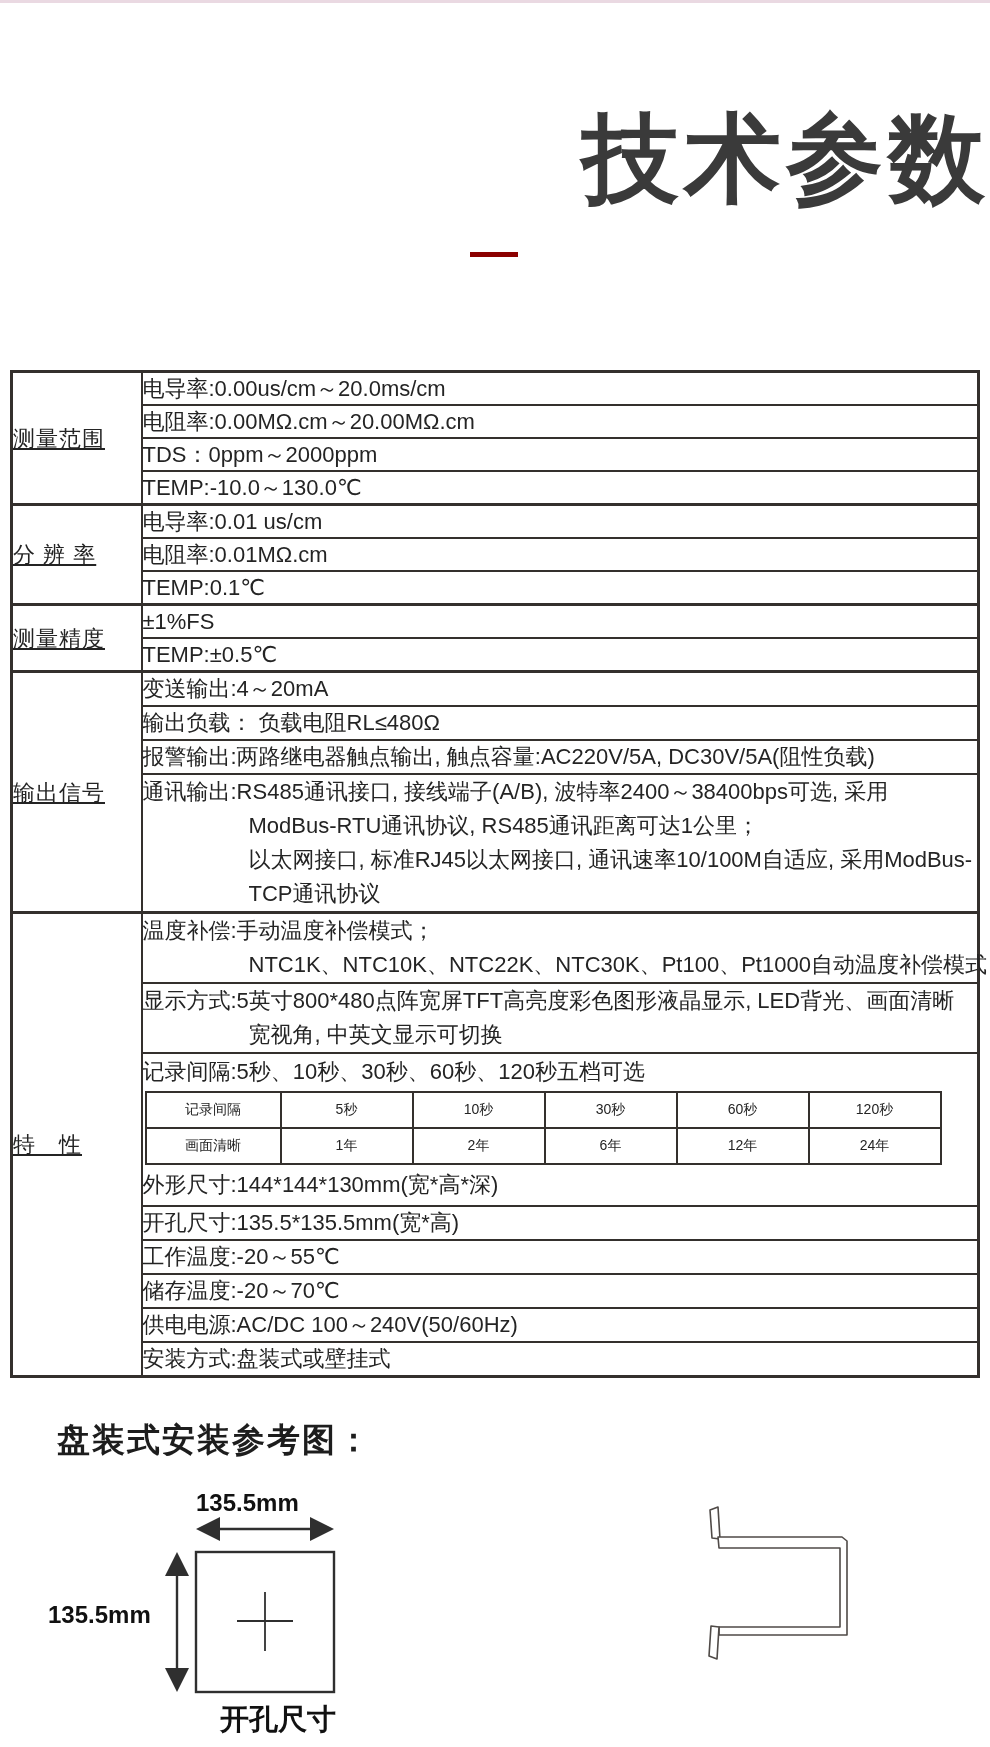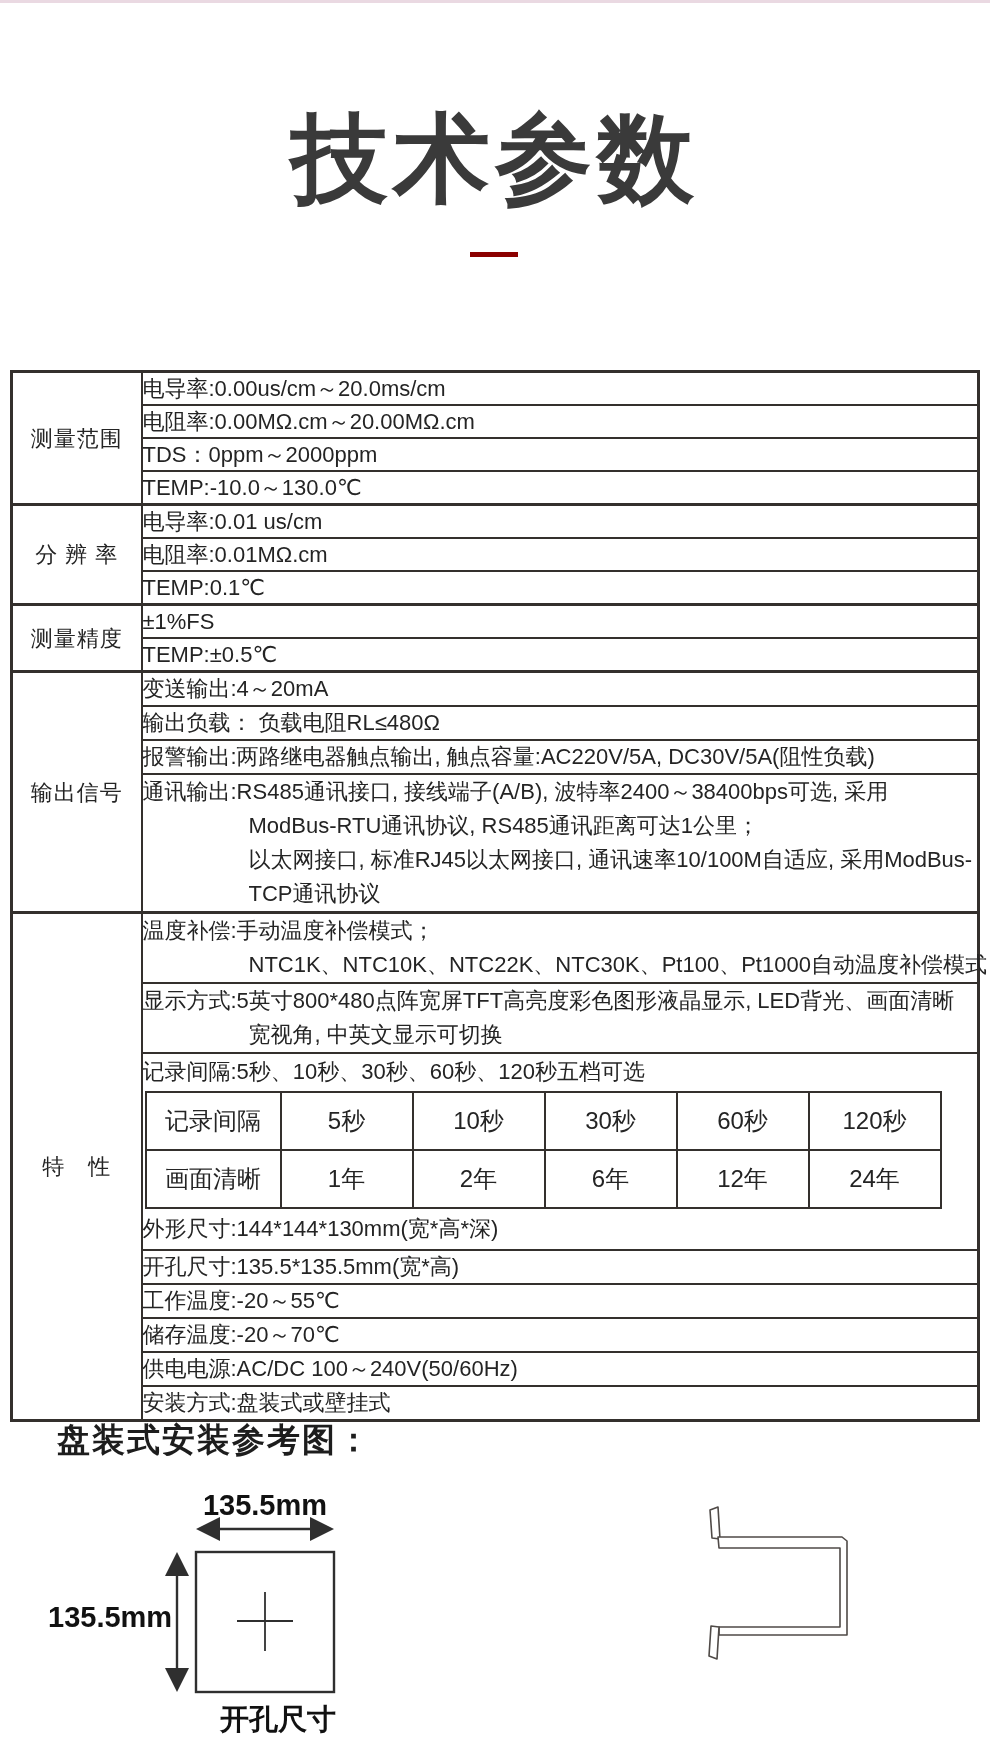--- a/index.html
+++ b/index.html
@@ -3,61 +3,62 @@
 <meta charset="utf-8">
 <style>
   html,body{margin:0;padding:0;background:#ffffff;}
   .page{
     position:relative;width:990px;height:1747px;background:#ffffff;
     font-family:"Liberation Sans","DejaVu Sans",sans-serif;color:#242424;
     overflow:hidden;
   }
   .top-strip{position:absolute;left:0;top:0;width:990px;height:3px;}
   .main-title{
-    position:absolute;left:0;top:108px;width:990px;text-align:center;
+    position:absolute;left:0;top:108px;width:990px;text-align:right;
     font-size:97px;font-weight:900;letter-spacing:5px;color:#3a3a3a;line-height:1.05;
   }
   .title-underline{position:absolute;left:470px;top:252px;width:48px;height:5px;}
   table.spec{
     position:absolute;left:10px;top:370px;width:970px;
     border-collapse:collapse;table-layout:fixed;
   }
   table.spec td{
     border:2px solid #34302d;font-size:22px;color:#242424;
     vertical-align:middle;padding:0;
   }
   table.spec td.sec-start{border-top-width:3px;}
   table.spec{border:3px solid #34302d;}
   td.rowhead{
-    text-align:center;vertical-align:top;padding-top:3px;line-height:31px;
+    text-align:left;vertical-align:top;padding-top:3px;line-height:31px;
     letter-spacing:1px;
+    text-decoration:underline;
   }
   td.val{padding-left:9px;}
   td.h33{height:31px;}
   td.h34{height:32px;}
   .ln{line-height:34px;white-space:nowrap;}
   .ln.indent{padding-left:106px;}
   .combo{padding:1px 0 2px 9px;}
   .combo .cap1{line-height:36px;white-space:nowrap;border-radius:6px;}
   .combo .cap2{line-height:40px;white-space:nowrap;}
   table.rec{
     border-collapse:collapse;table-layout:fixed;width:795px;margin:1px 0 0 2px;
     border:2px solid #34302d;
   }
   table.rec td{
     border:2px solid #34302d;height:26px;text-align:center;
-    font-size:24px;padding:12px;white-space:nowrap;
+    font-size:14px;padding:4px;white-space:nowrap;
   }
   .sub-heading{
     position:absolute;left:57px;top:1418px;font-size:33px;font-weight:800;
     color:#1d1d1d;letter-spacing:2px;white-space:nowrap;
   }
   .dim-label{
-    position:absolute;font-size:29px;font-weight:700;color:#111;
-    text-align:center;white-space:nowrap;
+    position:absolute;font-size:24px;font-weight:700;color:#111;
+    white-space:nowrap;
   }
   .diagram-caption{
     position:absolute;font-size:29px;font-weight:700;color:#111;
     text-align:center;white-space:nowrap;
   }
   svg{position:absolute;display:block;}
 </style>
 </head>
 <body>
 

